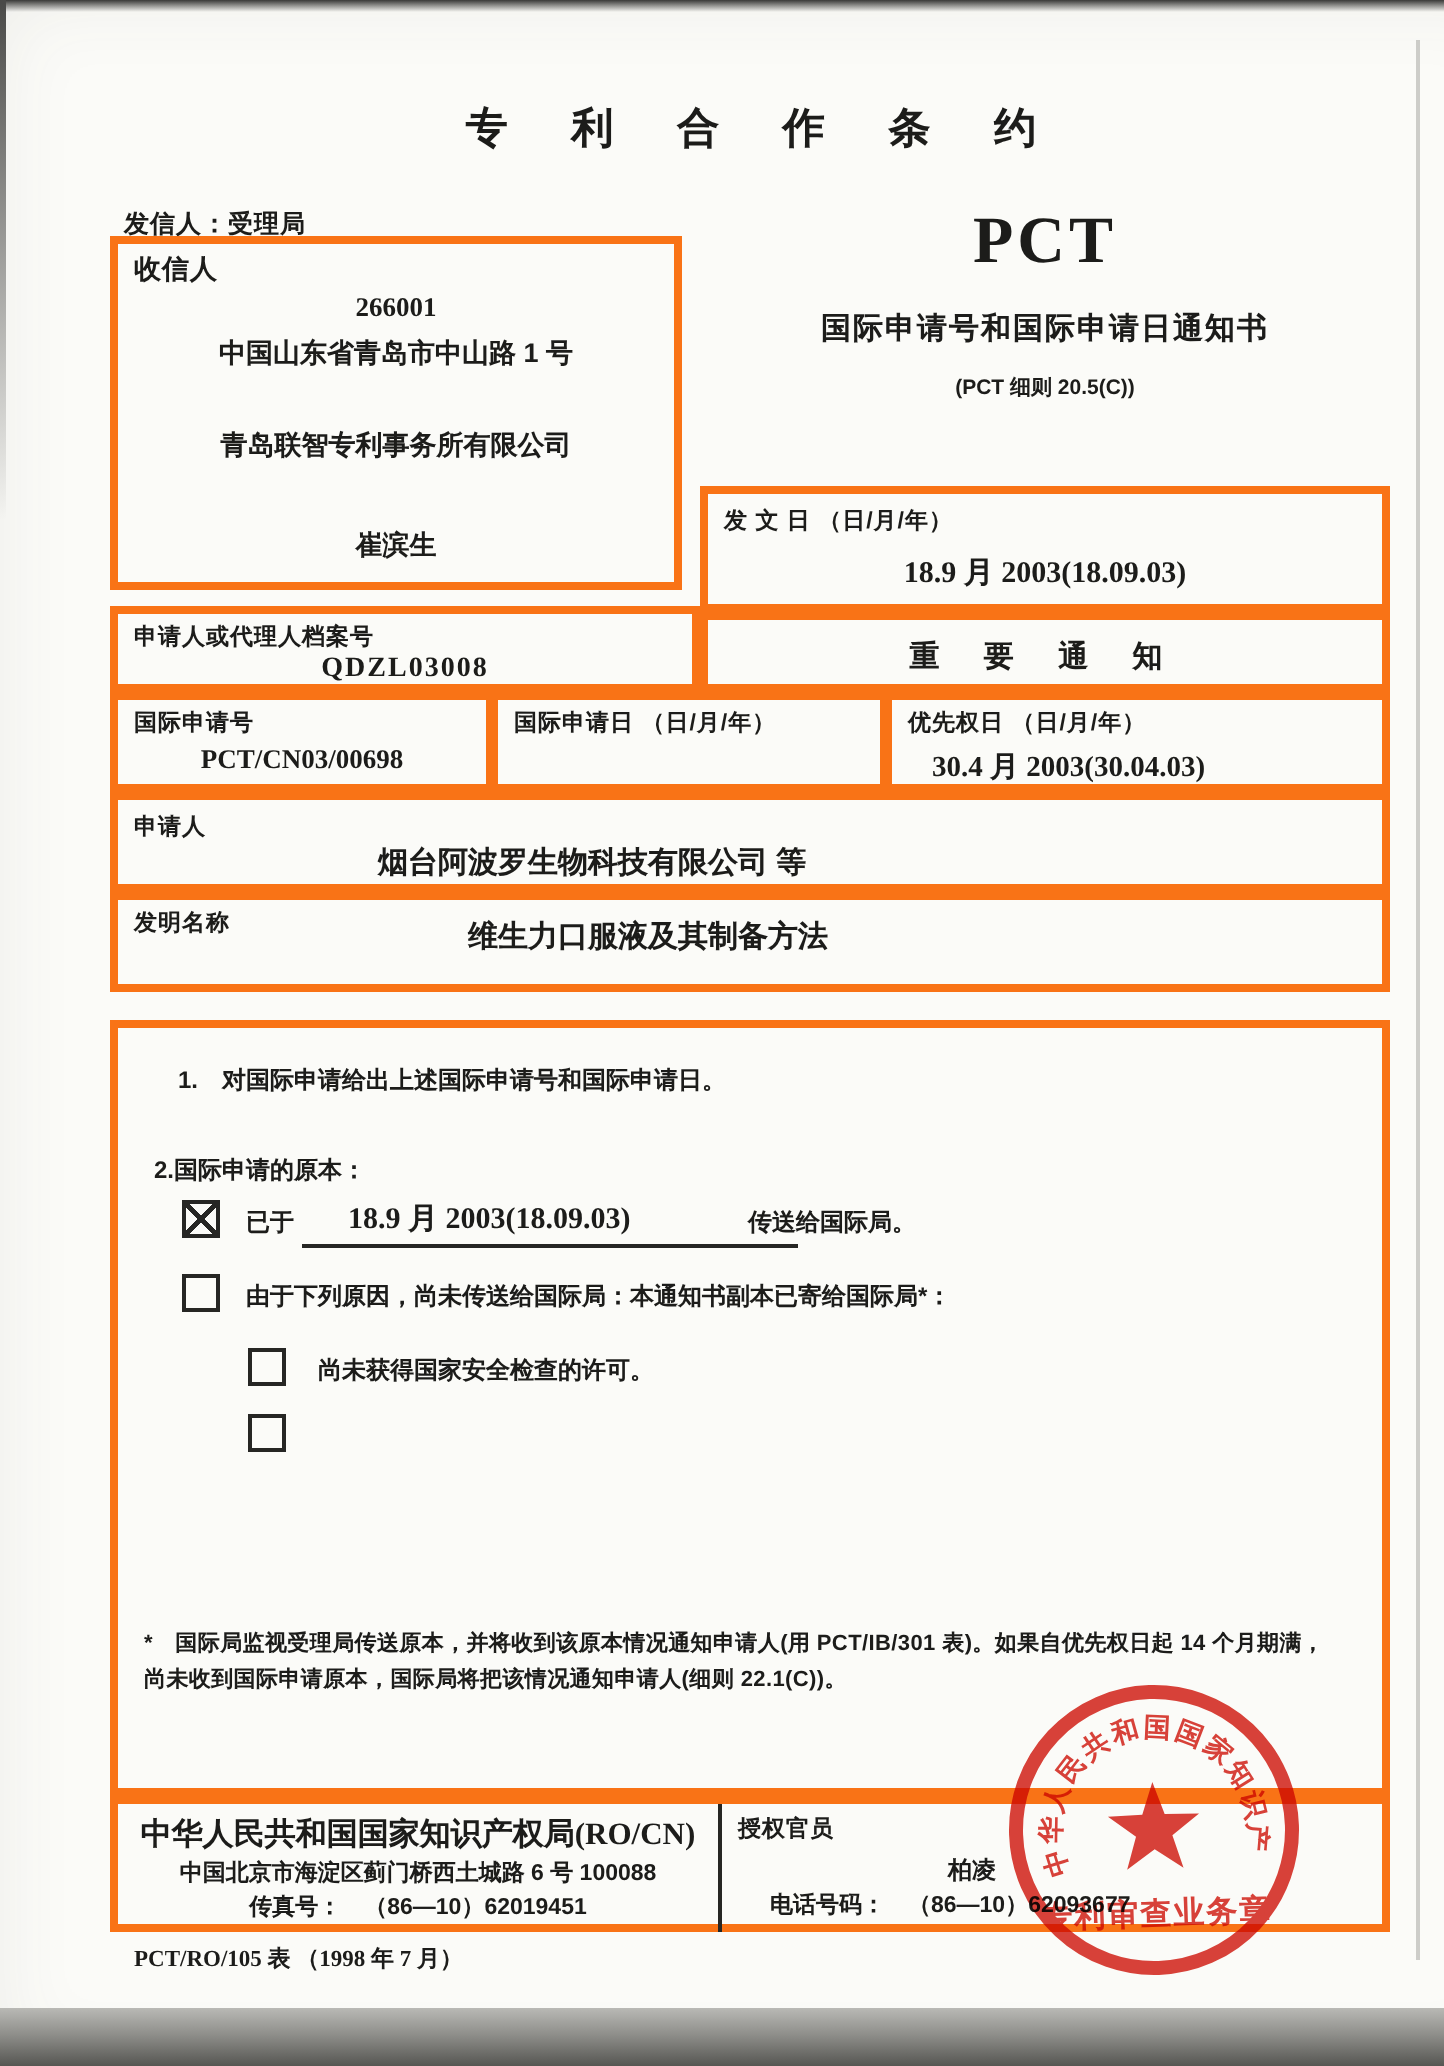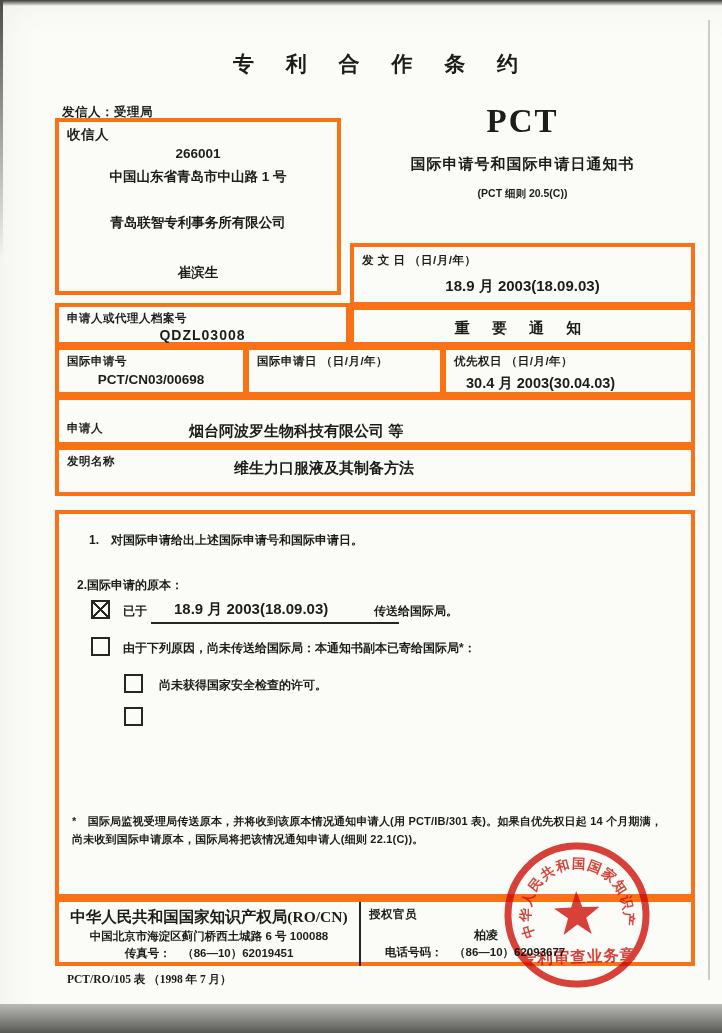--- a/index.html
+++ b/index.html
@@ -6,21 +6,21 @@
   body{background:#e8e8e6;font-family:"Liberation Sans",sans-serif;}
   .page{
     position:relative;width:722px;height:1033px;margin:0 auto;
     background:#fbfbf8;color:#1c1c1a;overflow:hidden;
     box-shadow:inset 0 0 40px rgba(80,80,70,.08);
     padding-left:42px;
   }
   .abs{position:absolute;}
   .box{position:absolute;border:4px solid #f97316;box-sizing:border-box;background:transparent;}
   .lbl{font-size:11.5px;font-weight:700;letter-spacing:.5px;}
-  .val{font-weight:700;font-family:Liberation Sans, sans-serif;}
+  .val{font-weight:700;font-family:Liberation Serif, serif;}
   .ctr{text-align:center;width:100%;left:0;}
   .title{font-size:21px;font-weight:700;letter-spacing:13px;}
   .pct{font-family:"Liberation Serif",serif;font-weight:700;font-size:33px;letter-spacing:2px;}
   .notice-title{font-size:15px;font-weight:700;letter-spacing:1px;}
   .rule-ref{font-size:10.5px;font-weight:600;text-align:center;}
   .checkbox{position:absolute;width:19px;height:19px;border:2px solid #262624;box-sizing:border-box;background:#fbfbf8;}
   .checkbox.checked{
     background-image:
       linear-gradient(to top right, transparent 44%, #262624 44%, #262624 56%, transparent 56%),
       linear-gradient(to top left,  transparent 44%, #262624 44%, #262624 56%, transparent 56%);
@@ -85,21 +85,21 @@
   </div>
   <div class="box" style="left:245px;top:346px;width:199px;height:50px;">
     <div class="abs lbl" style="left:8px;top:4px;">国际申请日 （日/月/年）</div>
   </div>
   <div class="box" style="left:442px;top:346px;width:253px;height:50px;">
     <div class="abs lbl" style="left:8px;top:4px;">优先权日 （日/月/年）</div>
     <div class="abs val" style="left:20px;top:24px;font-size:14.5px;">30.4 月 2003(30.04.03)</div>
   </div>
 
   <div class="box" style="left:55px;top:396px;width:640px;height:50px;">
-    <div class="abs lbl" style="left:8px;top:21px;text-align:right;">申请人</div>
+    <div class="abs lbl" style="left:8px;top:6px;text-align:right;">申请人</div>
     <div class="abs" style="left:130px;top:22px;font-size:15px;font-weight:700;">烟台阿波罗生物科技有限公司  等</div>
   </div>
 
   <div class="box" style="left:55px;top:446px;width:640px;height:50px;">
     <div class="abs lbl" style="left:8px;top:4px;">发明名称</div>
     <div class="abs" style="left:175px;top:9px;font-size:15px;font-weight:700;">维生力口服液及其制备方法</div>
   </div>
 
   <div class="box" style="left:55px;top:510px;width:640px;height:388px;">
     <div class="abs body-text" style="left:30px;top:18px;">1.　对国际申请给出上述国际申请号和国际申请日。</div>

